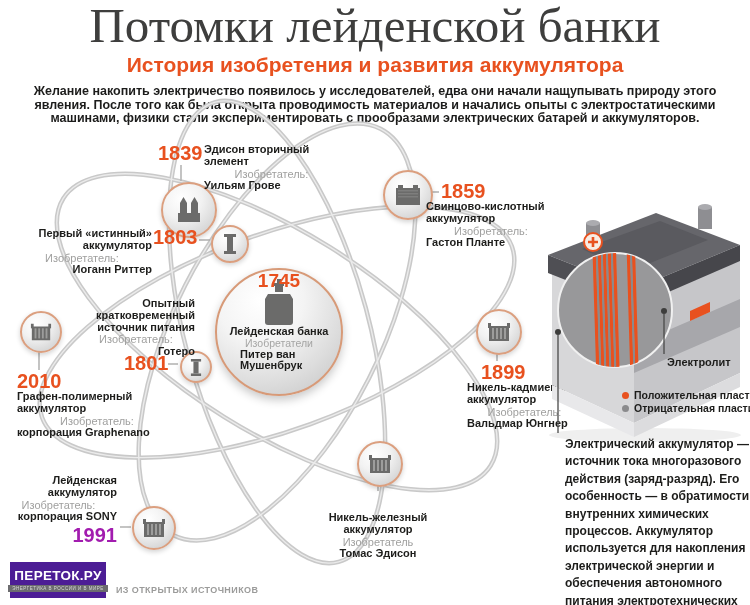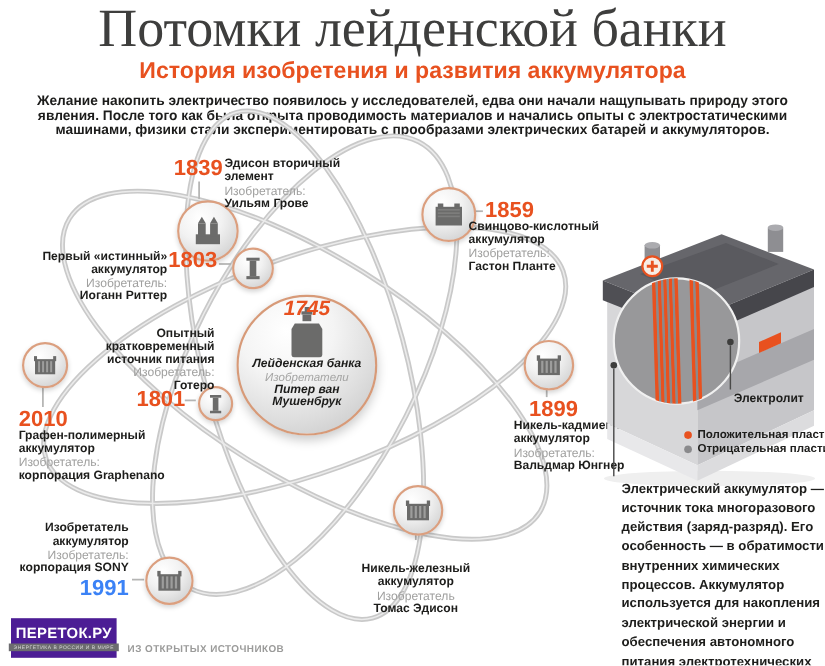--- a/index.html
+++ b/index.html
@@ -18,33 +18,33 @@
   
   .node-circle{position:absolute;border-radius:50%;z-index:2;
       background:radial-gradient(circle at 36% 28%, #ffffff 0%, #f2f2f2 40%, #d9d9d9 75%, #c7c7c7 100%);
       border:2px solid #db9f7f;box-shadow:0 2px 5px rgba(0,0,0,.18);
       display:flex;align-items:center;justify-content:center;}
   .node-circle svg{display:block;}
   
   .sphere{position:absolute;left:215px;top:268px;width:124px;height:124px;border-radius:50%;
       z-index:2;border:2px solid #d79a78;box-shadow:0 4px 10px rgba(0,0,0,.22);
       background:radial-gradient(circle at 35% 25%, #ffffff 0%, #f4f4f4 35%, #dcdcdc 68%, #c2c2c2 100%);
-      display:flex;flex-direction:column;align-items:center;justify-content:flex-start;text-align:center;font-style:italic;}
+      display:flex;flex-direction:column;align-items:center;justify-content:flex-start;text-align:left;}
   .sphere .jar{margin-top:9px;}
   .sphere .year{font-size:19px;font-weight:700;color:#e8511f;line-height:19px;margin-top:1px;}
   .sphere .name{font-size:11px;font-weight:700;color:#1d1d1b;line-height:11.5px;margin-top:1px;}
   .sphere .invlabel{font-size:10.5px;color:#a5a5a4;line-height:11px;}
   .sphere .inventor{font-size:11px;font-weight:700;color:#1d1d1b;line-height:11.5px;width:78px;}
   
   .year{position:absolute;font-size:20px;font-weight:700;color:#e8511f;line-height:20px;z-index:3;}
   .nlabel{position:absolute;z-index:3;font-size:11px;line-height:11.8px;}
   .nlabel .name{font-weight:700;color:#1d1d1b;}
-  .nlabel .invlabel{color:#a0a09f;margin-top:1px;}
+  .nlabel .invlabel{color:#a0a09f;margin-top:1px;text-align:center;}
   .nlabel .inventor{font-weight:700;color:#1d1d1b;}
-  .nlabel .year-in{font-size:20px;font-weight:700;color:#3b82f6;line-height:22px;margin-top:1px;}
+  .nlabel .year-in{font-size:20px;font-weight:700;color:#a21caf;line-height:22px;margin-top:1px;}
   .ta-r{text-align:right;} .ta-c{text-align:center;}
   
   .battery-svg{position:absolute;left:540px;top:195px;z-index:4;}
   .electrolyte{position:absolute;left:667px;top:356px;font-size:11px;font-weight:700;z-index:5;}
   .legend{position:absolute;left:622px;top:389px;z-index:5;}
   .legend-row{display:flex;align-items:center;height:12px;margin-bottom:1px;}
   .bullet{width:7px;height:7px;border-radius:50%;margin-right:5px;flex:0 0 auto;}
   .legend-row span{font-size:10.5px;font-weight:700;color:#1d1d1b;white-space:nowrap;}
   .description{position:absolute;left:565px;top:436px;width:192px;z-index:5;
       font-size:12px;font-weight:600;line-height:17.4px;color:#1d1d1b;}
@@ -252,21 +252,21 @@
     <div class="inventor">Вальдмар Юнгнер</div>
   </div>
 
   <div class="nlabel ta-c" style="left:300px;top:512px;width:156px;">
     <div class="name">Никель-железный аккумулятор</div>
     <div class="invlabel">Изобретатель</div>
     <div class="inventor">Томас Эдисон</div>
   </div>
 
   <div class="nlabel ta-r" style="left:0px;top:475px;width:117px;">
-    <div class="name">Изобретатель аккумулятор</div>
+    <div class="name">Лейденская аккумулятор</div>
     <div class="invlabel">Изобретатель:</div>
     <div class="inventor">корпорация SONY</div>
     <div class="year-in">1991</div>
   </div>
 
   <svg class="battery-svg" width="210" height="250" viewBox="0 0 210 250">
     <ellipse cx="105" cy="240" rx="96" ry="7" fill="#efefef"></ellipse>
 
     <polygon points="12,76 94,108 94,228 12,190" fill="#d7d7d9"></polygon>
     <polygon points="94,108 200,62 200,178 94,228" fill="#c6c6c9"></polygon>

